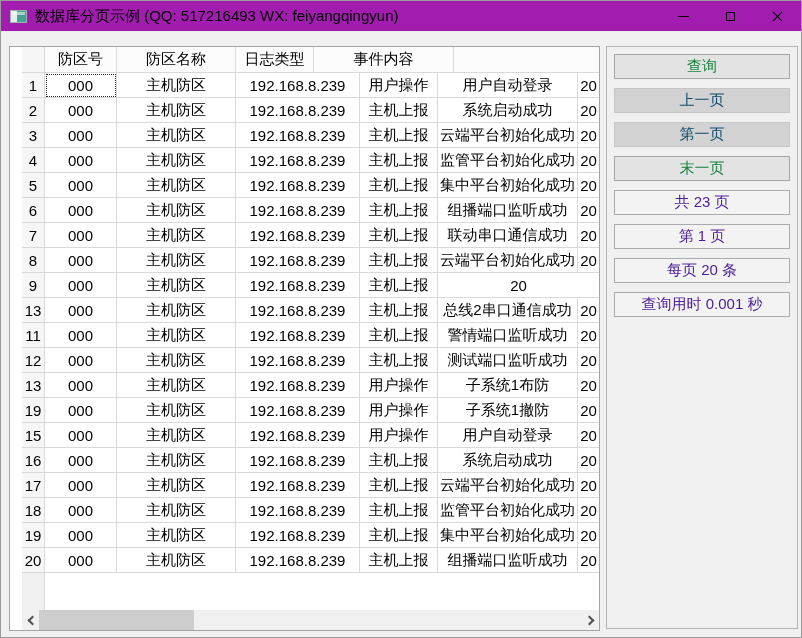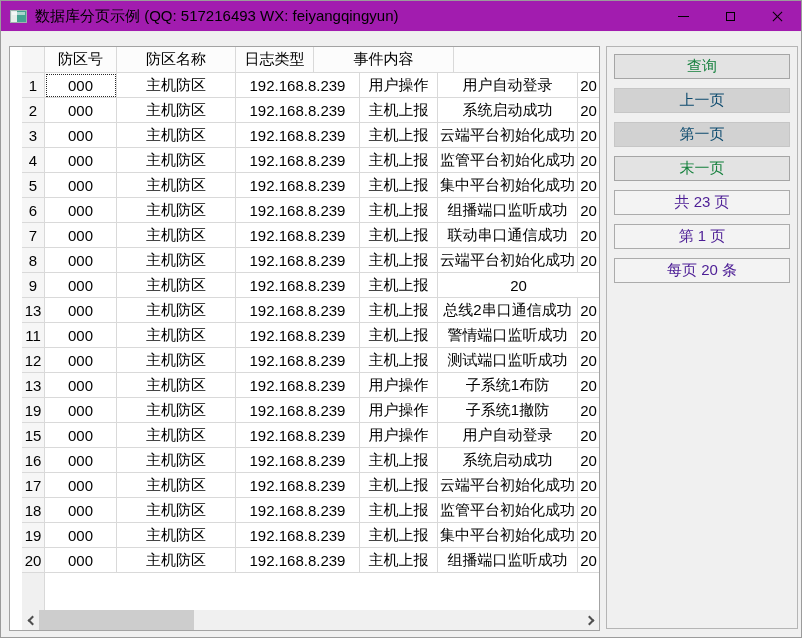--- a/index.html
+++ b/index.html
@@ -341,15 +341,16 @@
   </div>
 
   <div class="side-panel">
     <button class="btn">查询</button>
     <button class="btn disabled" aria-disabled="true">上一页</button>
     <button class="btn disabled" aria-disabled="true">第一页</button>
     <button class="btn">末一页</button>
     <div class="info-label">共 23 页</div>
     <div class="info-label">第 1 页</div>
     <div class="info-label">每页 20 条</div>
+    <div class="info-label">查询用时 0.001 秒</div>
   </div>
 
 </div>
 
 </body></html>

